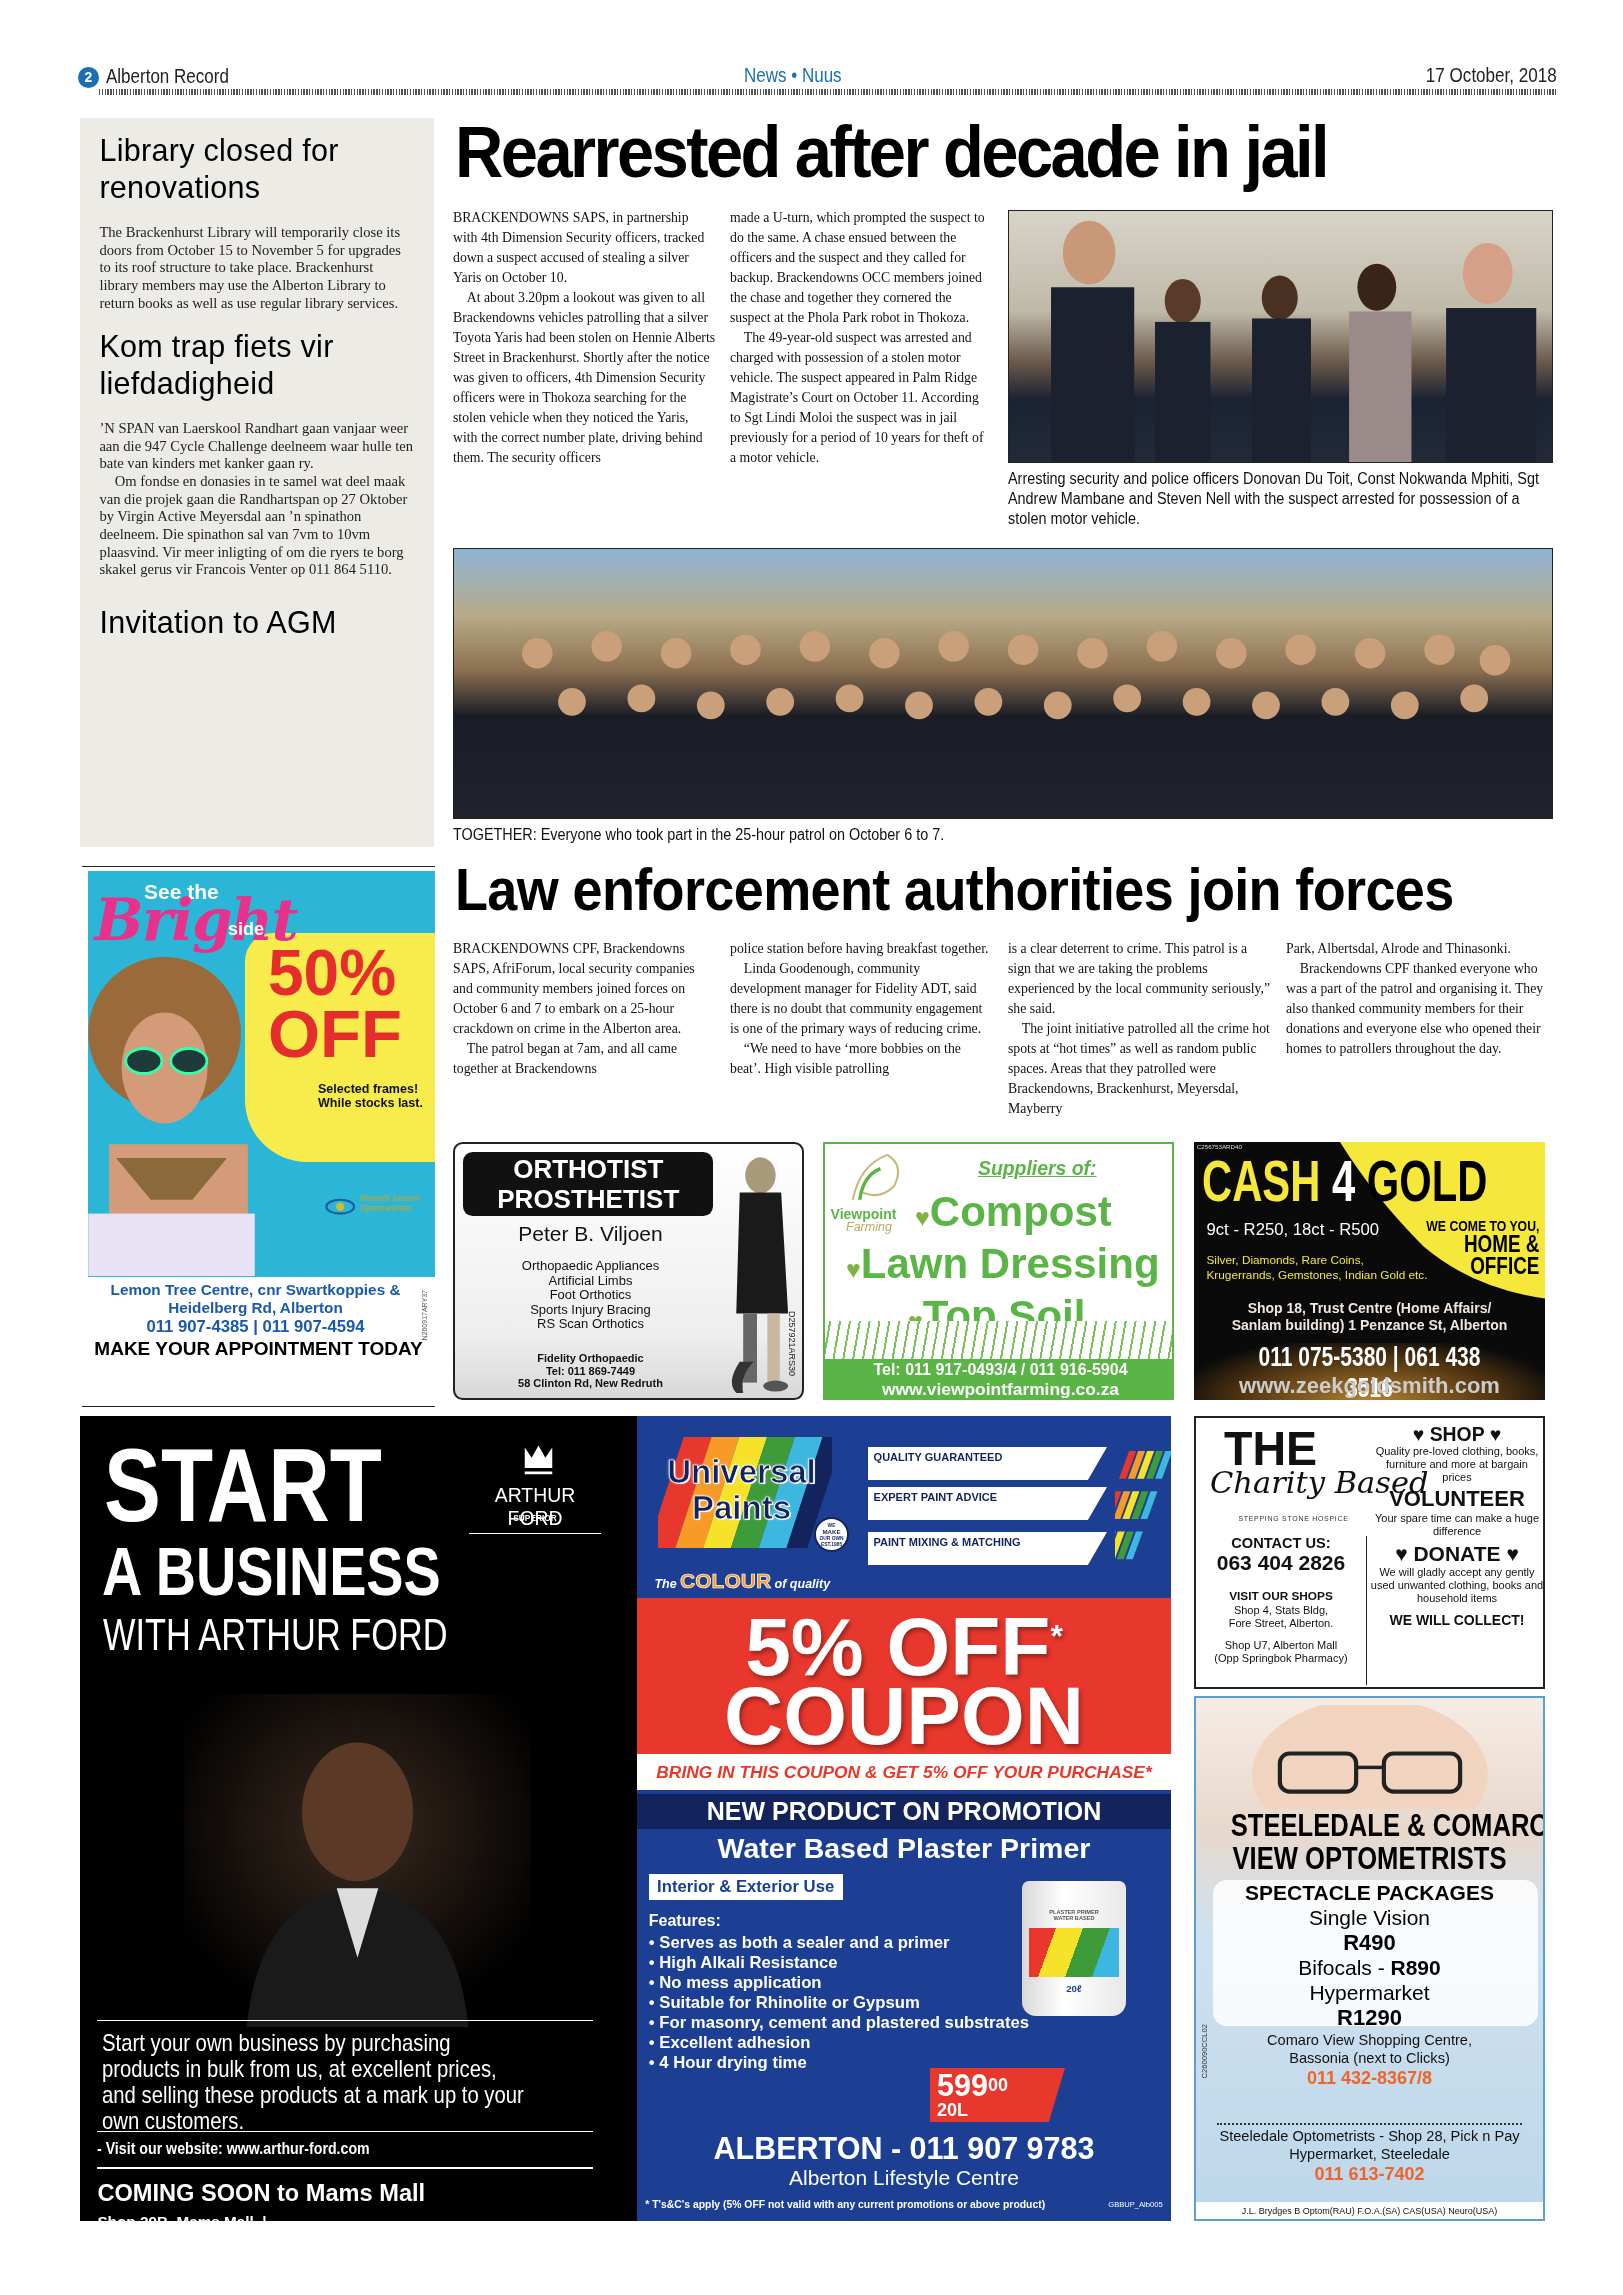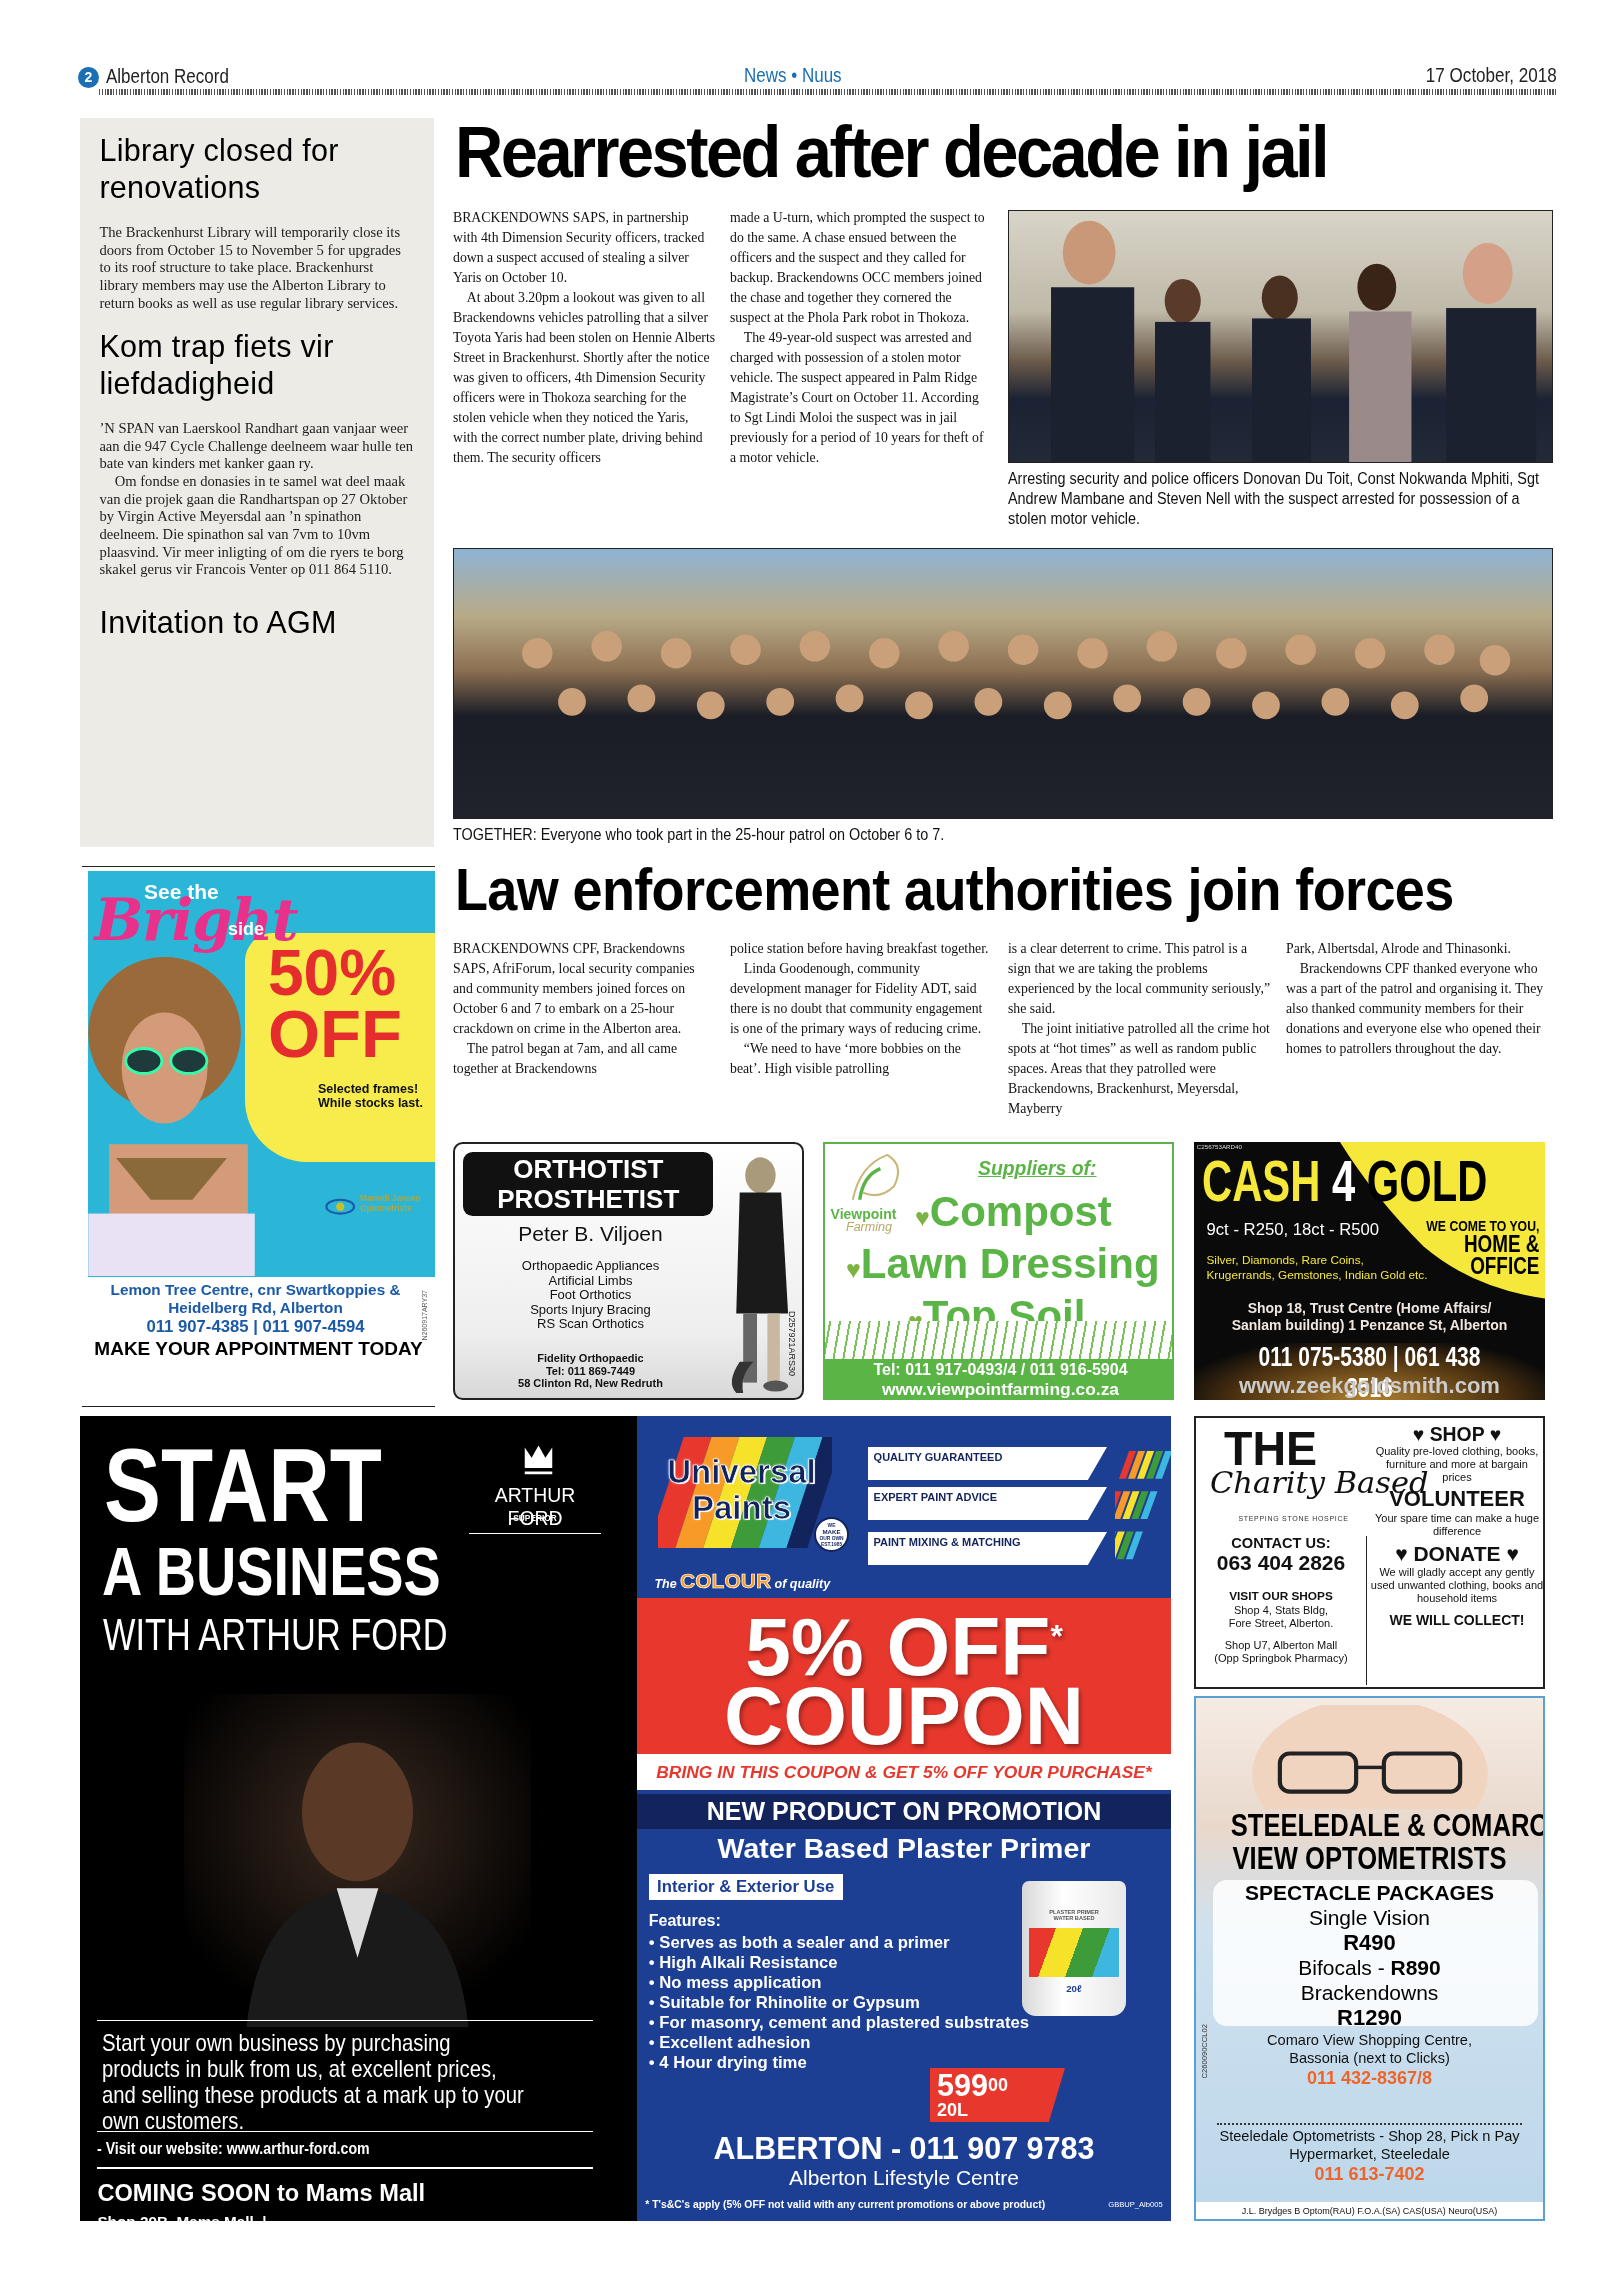--- a/index.html
+++ b/index.html
@@ -411,21 +411,21 @@
     <line x1="170" y1="90" x2="210" y2="90" stroke="#222" stroke-width="5"></line>
   </svg>
   <div class="abs sans center" style="left:0; top:111px; width:347px; font-size:32px; font-weight:bold; color:#000; line-height:33px; transform:scaleX(0.8); transform-origin:center; white-space:nowrap;">STEELEDALE &amp; COMARO</div>
   <div class="abs sans center" style="left:0; top:144px; width:347px; font-size:32px; font-weight:bold; color:#000; line-height:33px; transform:scaleX(0.8); transform-origin:center; white-space:nowrap;">VIEW OPTOMETRISTS</div>
   <div class="abs" style="left:17.4px; top:182px; width:325px; height:146px; background:rgba(255,255,255,0.85); border-radius:14px;"></div>
   <div class="abs sans center" style="left:0; top:182px; width:347px; line-height:25px; color:#000;">
     <div style="font-size:21px; font-weight:bold;">SPECTACLE PACKAGES</div>
     <div style="font-size:21px;">Single Vision</div>
     <div style="font-size:22px; font-weight:bold;">R490</div>
     <div style="font-size:21px;"><span>Bifocals - </span><b>R890</b></div>
-    <div style="font-size:21px;">Brackendowns</div>
+    <div style="font-size:21px;">Hypermarket</div>
     <div style="font-size:22px; font-weight:bold;">R1290</div>
   </div>
   <div class="abs sans center" style="left:0; top:333px; width:347px; font-size:14.6px; line-height:18px; color:#111;">
     <div>Comaro View Shopping Centre,</div>
     <div>Bassonia (next to Clicks)</div>
     <div style="font-size:18px; font-weight:bold; color:#f0642a; line-height:22px;">011 432-8367/8</div>
   </div>
   <div class="abs" style="left:21px; top:425px; width:305px; border-top:2.1px dotted #333;"></div>
   <div class="abs sans center" style="left:0; top:429px; width:347px; font-size:14.6px; line-height:18px; color:#111;">
     <div>Steeledale Optometrists - Shop 28, Pick n Pay</div>

